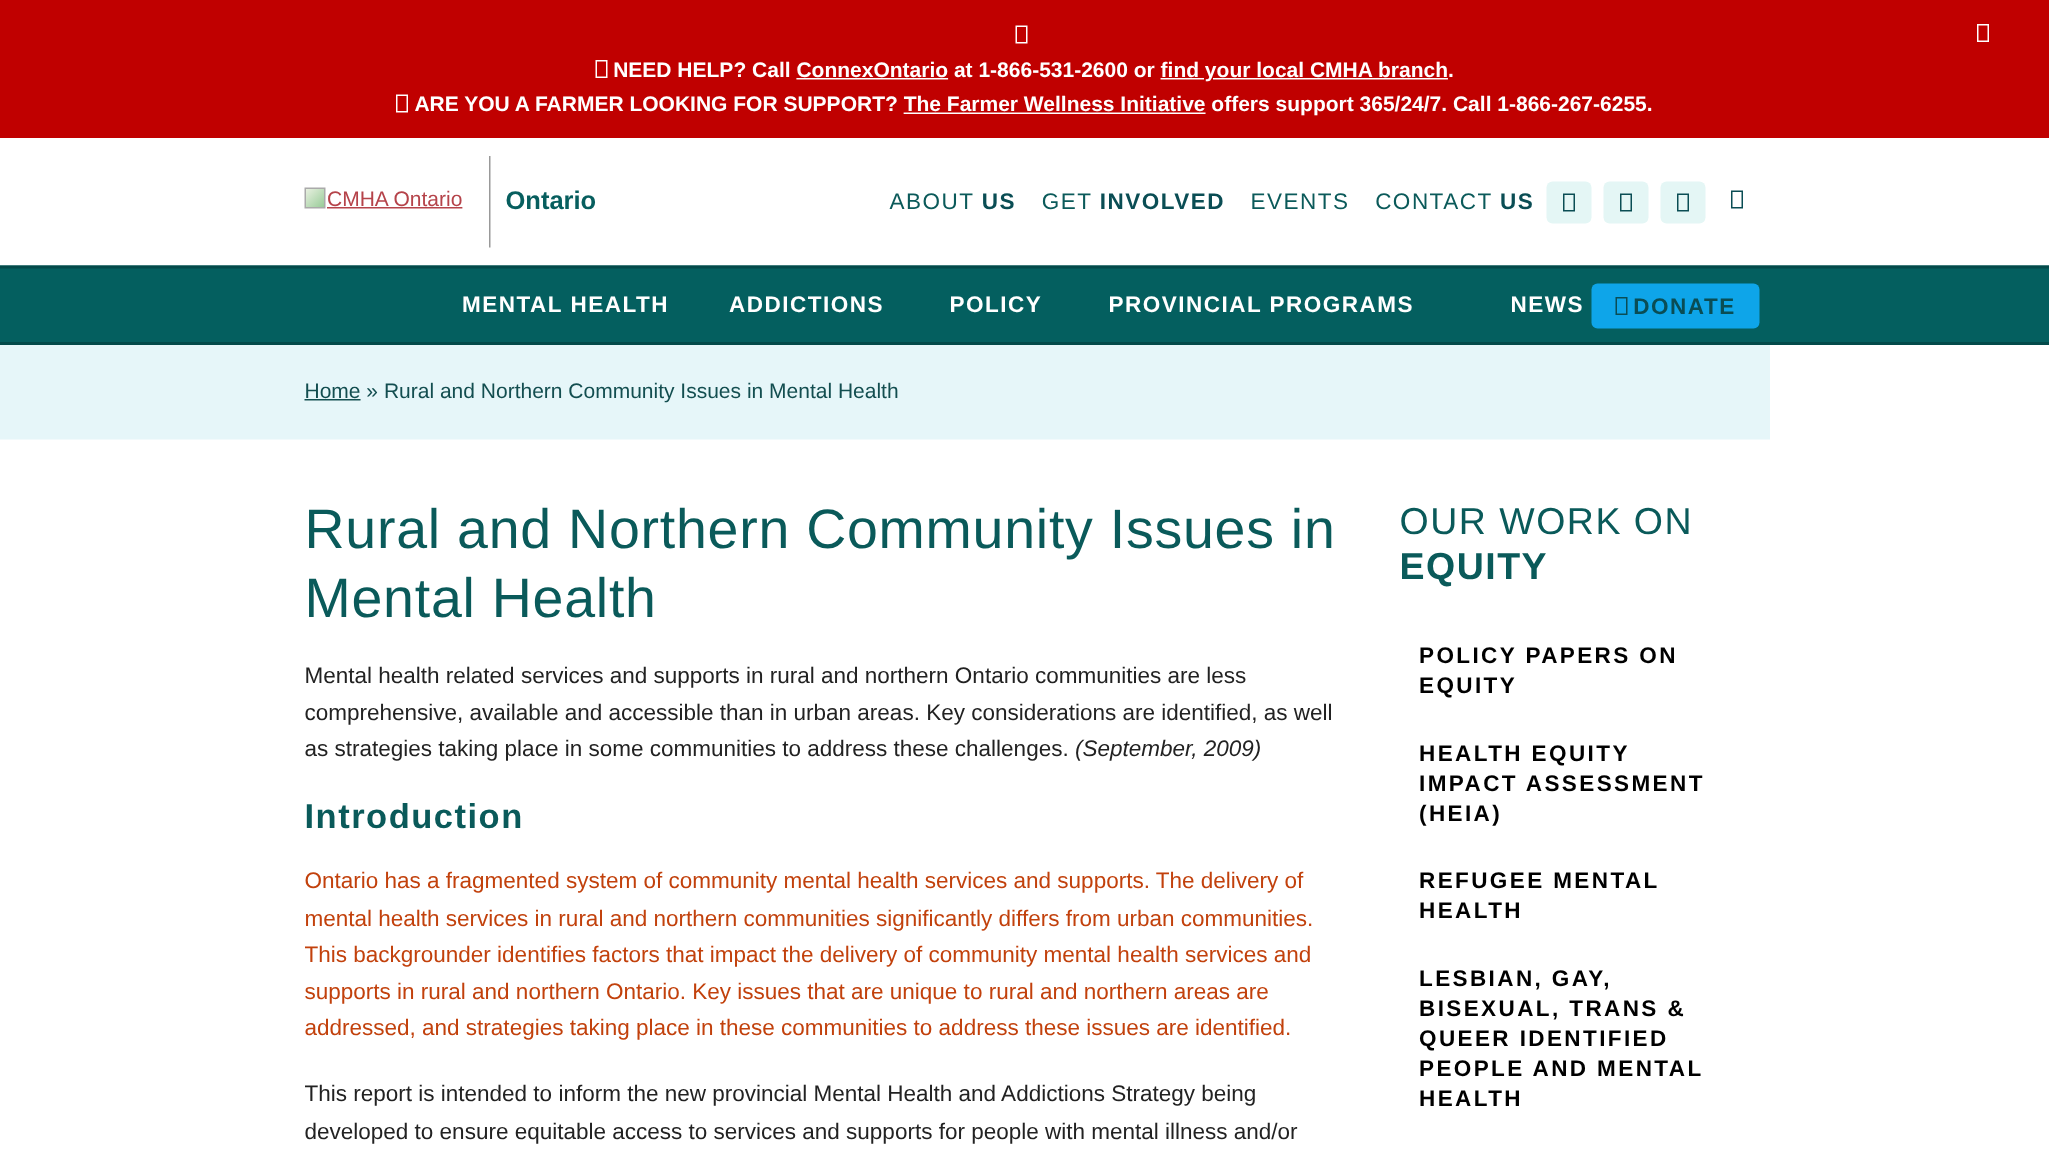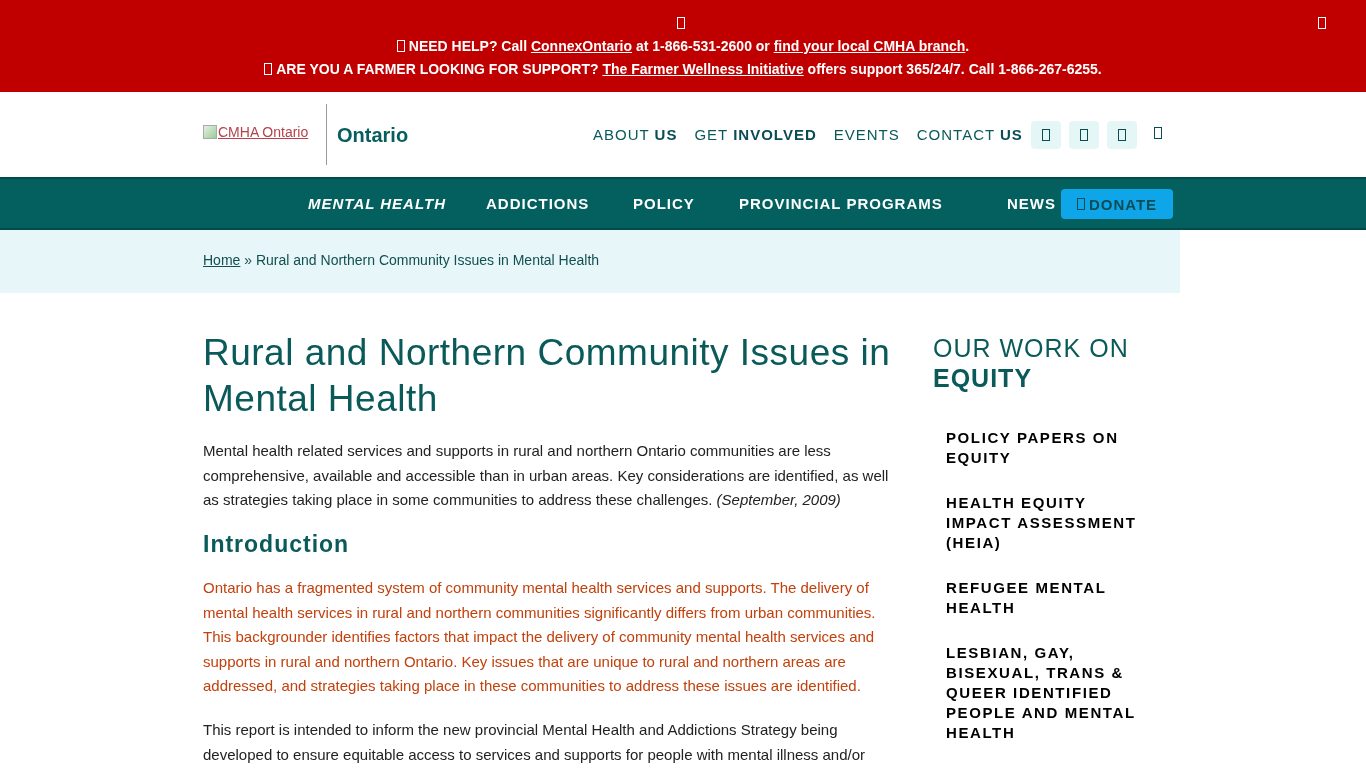--- a/index.html
+++ b/index.html
@@ -14,21 +14,21 @@
     .crisis .l3 { top: 60px; }
     .crisis a { color: #fff; text-decoration: underline; }
     .crisis .close { position: absolute; left: 1316px; top: 14px; width: 16px; height: 18px; font-size: 15px; color: #fff; text-align: center; cursor: pointer; }
     .glyph { display: inline-block; width: 8px; height: 12px; border: 1px solid currentColor; margin-right: 4px; vertical-align: -1px; }
 
     
     .header { position: absolute; left: 0; top: 92px; width: 1366px; height: 85px; background: #fff; }
     .logo-img { position: absolute; left: 203px; top: 32px; font-size: 14px; color: #b5434a; text-decoration: underline; }
     .logo-img .broken { display: inline-block; width: 14px; height: 14px; border: 1px solid #aaa; background: linear-gradient(135deg,#e8f0e0,#9c9); vertical-align: -2px; margin-right: 1px; }
     .logo-divider { position: absolute; left: 326px; top: 12px; width: 1px; height: 61px; background: #999; }
-    .logo-text { position: absolute; left: 337px; top: 32px; font-size: 20px; font-weight: bold; color: #075e5e; }
+    .logo-text { position: absolute; left: 337px; top: 32px; font-size: 17px; font-weight: bold; color: #075e5e; }
     .top-nav { position: absolute; left: 593px; top: 34px; display: flex; gap: 17px; }
     .top-nav a { font-size: 15px; letter-spacing: 1px; color: #0b5a5a; text-decoration: none; white-space: nowrap; }
     .top-nav a b { font-weight: bold; color: #0a4d54; }
     .icon-btn { position: absolute; top: 29px; width: 30px; height: 28px; background: #e4f6f5; border-radius: 4px; color: #0a4d54; font-size: 12px; display: flex; align-items: center; justify-content: center; }
     .icon-btn .glyph { margin: 0; }
     .icon-plain { position: absolute; top: 34px; left: 1152px; width: 12px; height: 14px; color: #0a4d54; display: flex; align-items: center; justify-content: center; }
     .icon-plain .glyph { margin: 0; }
 
     
     .main-nav { position: absolute; left: 0; top: 177px; width: 1366px; height: 53px; background: #045f5f; border-top: 2px solid #034a4a; border-bottom: 2px solid #034a4a; }
@@ -90,21 +90,21 @@
     </div>
   <div class="icon-btn" style="left:1107px;">
       <span class="glyph"></span>
     </div>
   <div class="icon-plain">
       <span class="glyph"></span>
     </div>
 </div>
 
 <nav class="main-nav">
-  <a href="#" style="left:308px;font-style:italic;">MENTAL HEALTH</a>
+  <a href="#" style="left:308px;">MENTAL HEALTH</a>
   <a href="#" style="left:486px;">ADDICTIONS</a>
   <a href="#" style="left:633px;">POLICY</a>
   <a href="#" style="left:739px;">PROVINCIAL PROGRAMS</a>
   <a href="#" style="left:987px;margin-left:20px;">NEWS</a>
   <div class="donate">
       <span class="glyph"></span>
       <span>DONATE</span>
     </div>
 </nav>
 

